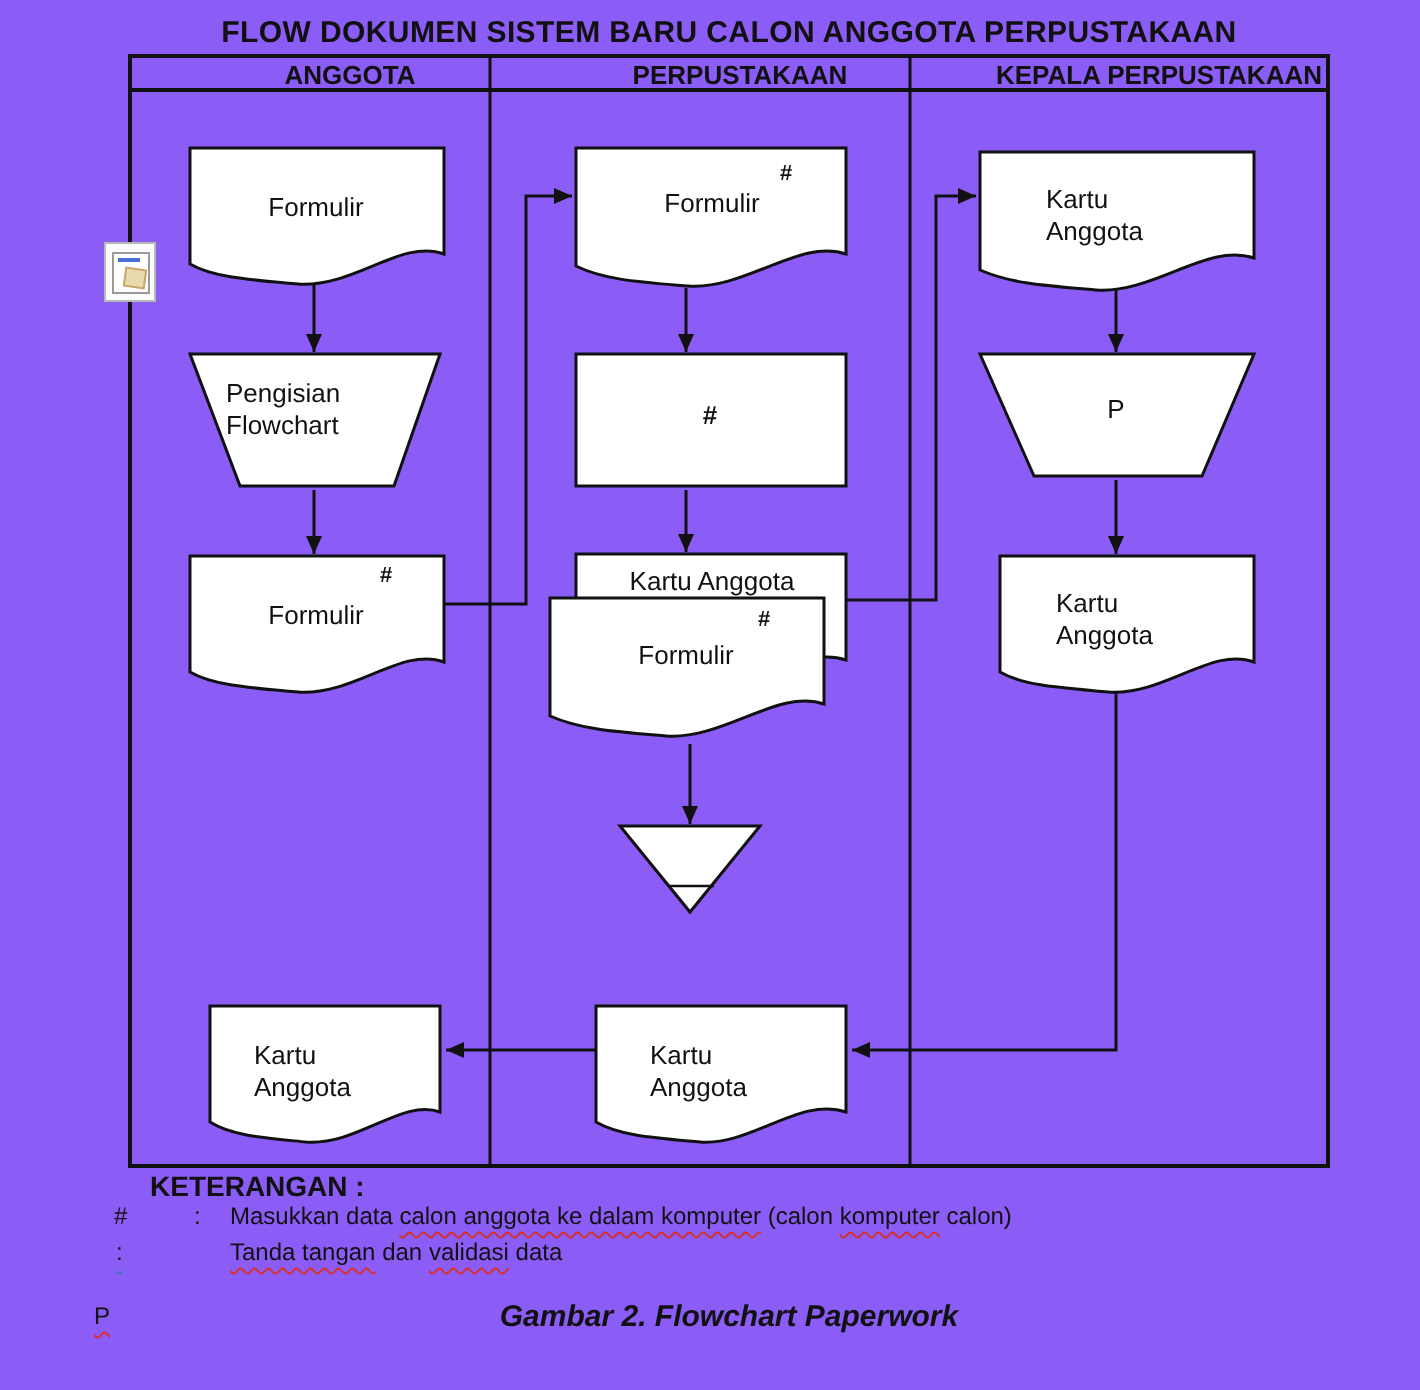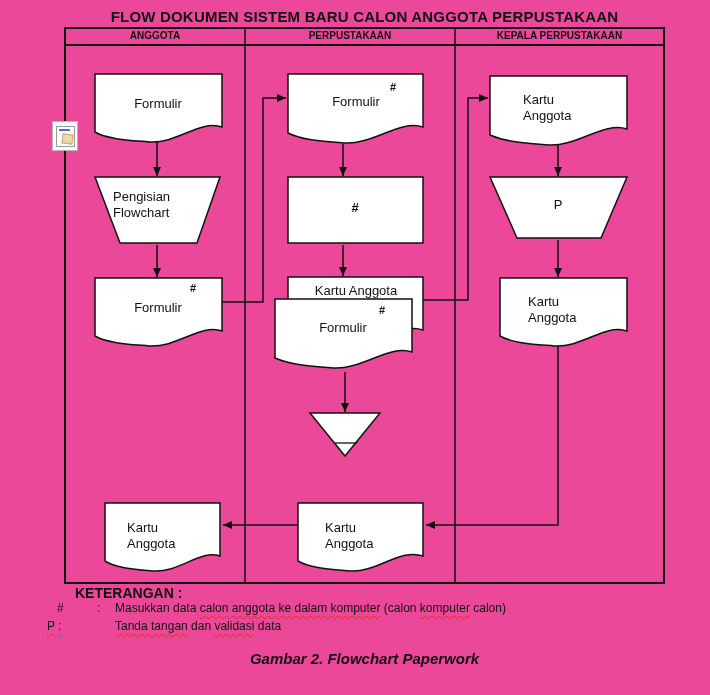--- a/index.html
+++ b/index.html
@@ -1,30 +1,30 @@
 <!DOCTYPE html>
 <html><head>
 <meta charset="utf-8">
 <style>
   html,body{margin:0;padding:0;background:#fff;}
-  #stage{position:relative;width:710px;height:695px;background:#ec4899;overflow:hidden;
+  #stage{position:relative;width:710px;height:695px;background:#8b5cf6;overflow:hidden;
          font-family:"Liberation Sans", sans-serif;color:#111;}
   #flow-svg{position:absolute;left:0;top:0;z-index:1;}
   .lbl{position:absolute;z-index:2;font-size:13px;line-height:16px;text-align:left;
        transform:translateX(-50%);color:#111;}
   .nowrap{white-space:nowrap;}
   .hash{position:absolute;z-index:2;font-size:11px;font-weight:bold;}
   .hash-big{position:absolute;z-index:2;font-size:13px;font-weight:bold;transform:translateX(-50%);}
   .page-title{position:absolute;left:65px;width:599px;top:8px;z-index:2;
               font-size:15px;font-weight:bold;text-align:center;letter-spacing:.2px;}
-  .col-head{position:absolute;top:30px;z-index:2;font-size:10px;font-weight:bold;text-align:center;}
+  .col-head{position:absolute;top:30px;z-index:2;font-size:13px;font-weight:bold;text-align:center;padding-left:20px;}
   .ket-head{position:absolute;left:75px;top:585px;z-index:2;font-size:14px;font-weight:bold;}
   .legend{position:absolute;z-index:2;font-size:12px;line-height:15px;white-space:nowrap;}
   .wavy-red{text-decoration-line:underline;text-decoration-style:wavy;
-            text-decoration-color:#d93025;text-decoration-thickness:1px;text-underline-offset:3px;}
+            text-decoration-color:#d93025;text-decoration-thickness:1px;text-underline-offset:3px;margin-top:32px;}
   .wavy-blue{text-decoration-line:underline;text-decoration-style:wavy;
              text-decoration-color:#4472c4;text-decoration-thickness:1px;text-underline-offset:3px;}
   .caption{position:absolute;left:65px;width:599px;top:650px;z-index:2;
            font-size:15px;font-weight:bold;font-style:italic;text-align:center;}
   
   .paste-btn{position:absolute;left:52px;top:121px;width:26px;height:30px;z-index:3;
              background:#fbfbfb;border:1px solid #b8b8b8;box-sizing:border-box;cursor:pointer;}
   .paste-sheet{position:absolute;left:3px;top:4px;width:17px;height:19px;background:#fff;
                border:1px solid #9a9a9a;}
   .paste-blue{position:absolute;left:2px;top:2px;width:11px;height:2px;background:#4a6fd4;}

